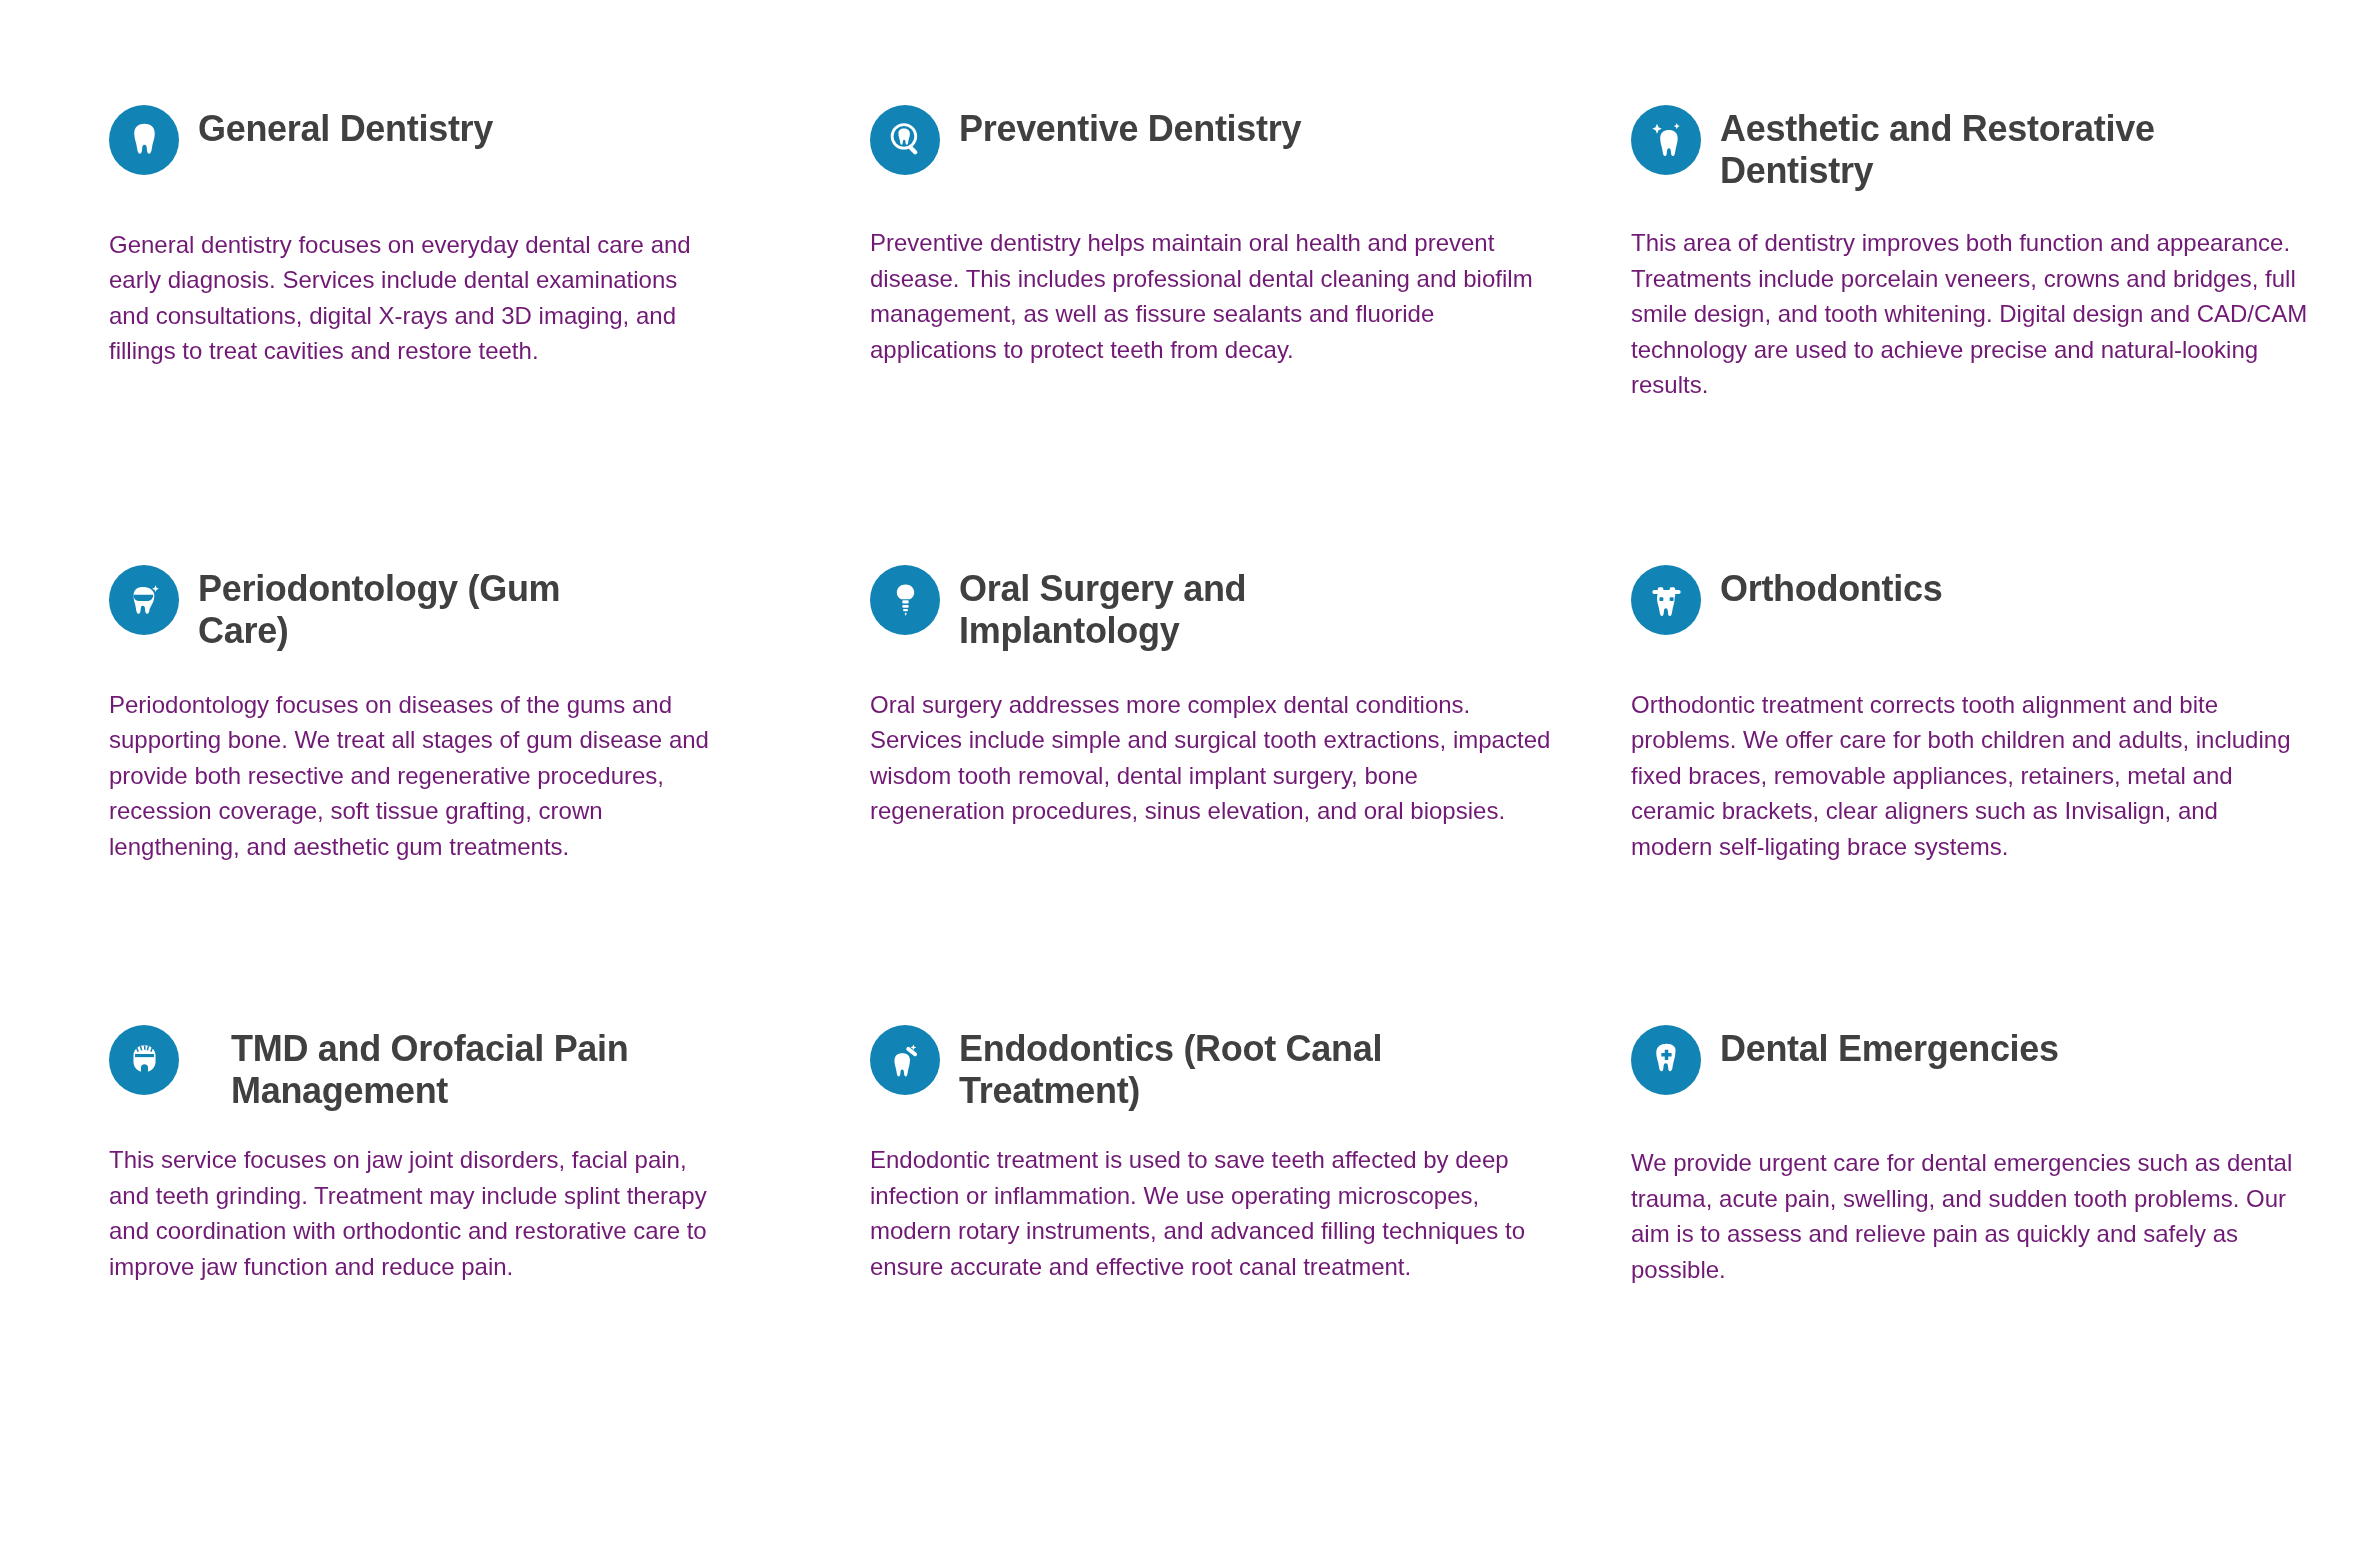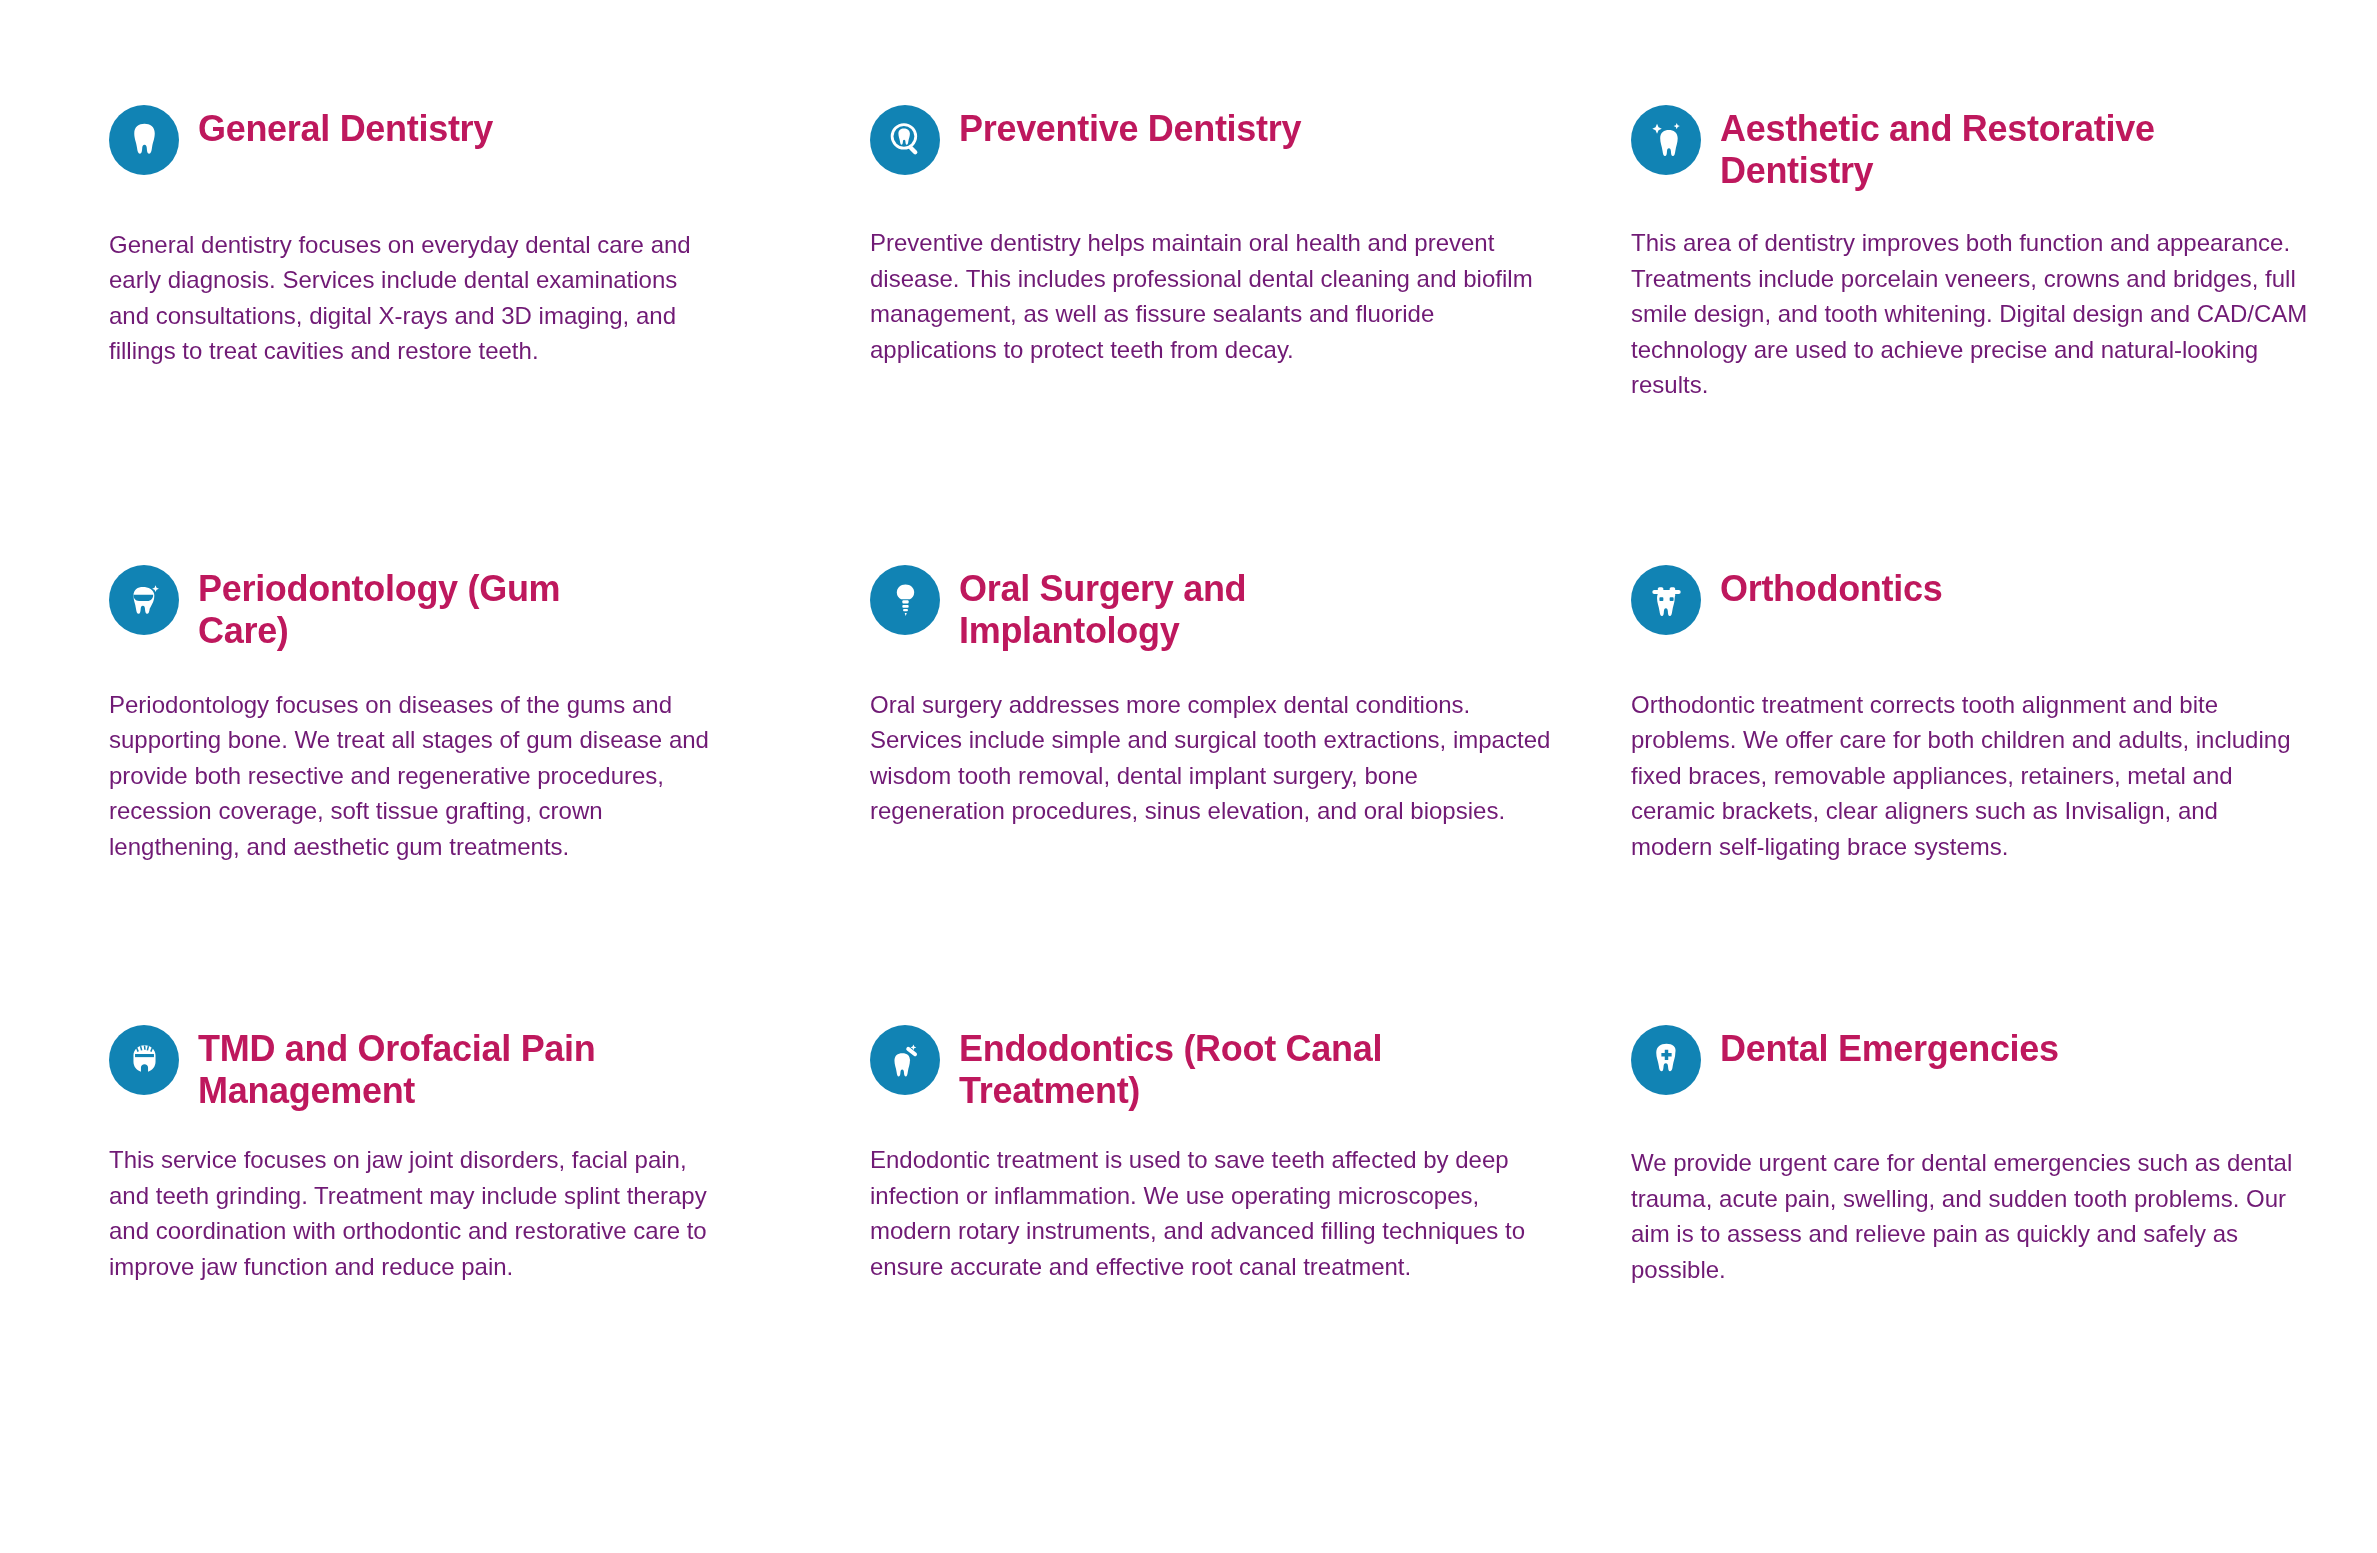--- a/index.html
+++ b/index.html
@@ -53,42 +53,42 @@
     justify-content: center;
     margin-top: 1.6px;
   }
   .icon-circle svg {
     display: block;
   }
   .card-title {
     font-size: 36px;
     line-height: 1.18;
     font-weight: bold;
-    color: #be185d;
+    color: #404040;
     letter-spacing: -0.3px;
     margin-top: 4.8px;
     max-width: 602px;
   }
   .card-body {
     margin-top: 27px;
     font-size: 24px;
     line-height: 1.48;
     color: #701a75;
     max-width: 658px;
   }
   
   .col-1 .card-body { max-width: 610px; }
   .col-2 .card-body { max-width: 666px; }
   .col-3 .card-body { max-width: 689px; }
 
   .card.c1 .card-body { margin-top: 28.5px; }
   .card.c3 .card-title { max-width: 507px; }
   .card.c4 .card-title { max-width: 412px; }
   .card.c6 .card-title { max-width: 444px; }
-  .card.c7 .card-title { max-width: 475px; }
+  .card.c7 .card-title { max-width: 475px; margin-left: 33px; }
   .card.c8 .card-title { max-width: 491px; }
 
   .card.c4 .card-body,
   .card.c5 .card-body,
   .card.c6 .card-body { margin-top: 28.5px; }
 
   .card.c7 .card-body,
   .card.c8 .card-body { margin-top: 24px; }
   .card.c9 .card-body { margin-top: 27px; }
 </style>

